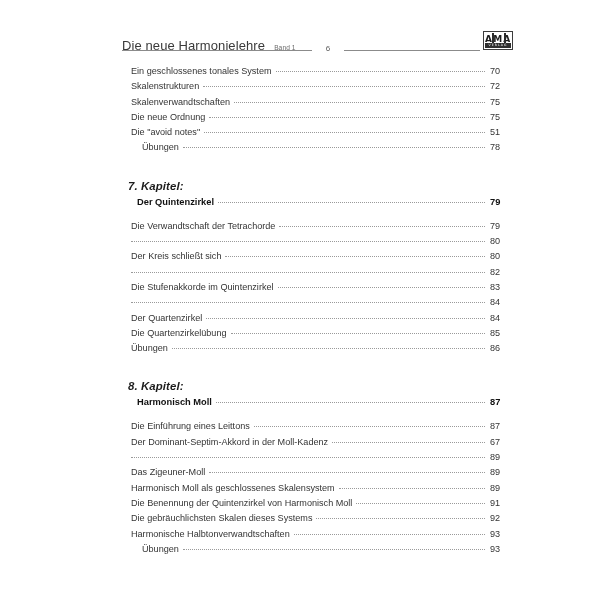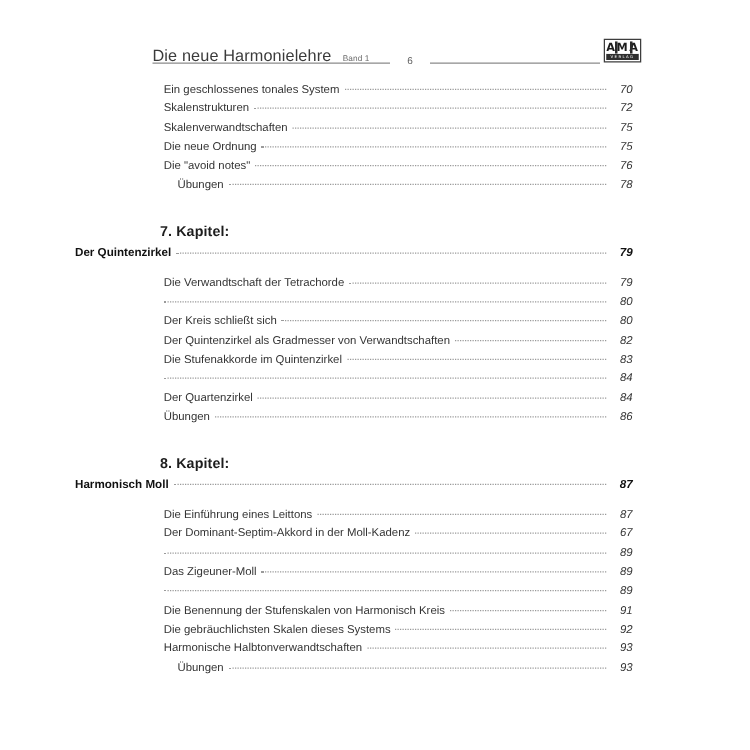--- a/index.html
+++ b/index.html
@@ -138,20 +138,21 @@
     left: 0;
     top: 64px;
     width: 600px;
   }
 
   .chapter-head {
     margin: 0;
     padding: 0;
     font-size: 11.4px;
     font-weight: bold;
+    font-style: italic;
     color: #1d1d1d;
     line-height: 16px;
     padding-left: 128px;
     letter-spacing: 0.1px;
   }
 
   .entry {
     display: flex;
     align-items: baseline;
     line-height: 15.3px;
@@ -161,43 +162,43 @@
     padding-right: 88px;
     white-space: nowrap;
   }
   .entry.lvl-1 { padding-left: 131px; }
   .entry.lvl-2 { padding-left: 142px; }
 
   .entry.chapter-title {
     font-weight: bold;
     font-size: 9.3px;
     color: #111111;
-    padding-left: 60px;
+    padding-left: 117px;
     line-height: 16px;
+    margin-left: 20px;
   }
 
   .entry-label {
     flex: 0 0 auto;
     padding-right: 4px;
   }
   .entry-dots {
     flex: 1 1 auto;
     position: relative;
     height: 1px;
     top: -2px;
     overflow: hidden;
     border-bottom: 1px dotted #9a9a9a;
   }
   .entry-page {
     flex: 0 0 auto;
     width: 22px;
-    text-align: center;
+    text-align: left;
     padding-left: 5px;
     color: #343434;
-    font-style: italic;
   }
   .entry.chapter-title .entry-page { color: #111111; }
   .gap-chapter { height: 22px; }
   .gap-after-title { height: 9px; }
 </style>
 </head>
 <body>
 
 <div class="page">
 
@@ -234,21 +235,21 @@
         <span class="entry-page">75</span>
       </div>
       <div class="entry lvl-1">
         <span class="entry-label">Die neue Ordnung</span>
         <span class="entry-dots"></span>
         <span class="entry-page">75</span>
       </div>
       <div class="entry lvl-1">
         <span class="entry-label">Die "avoid notes"</span>
         <span class="entry-dots"></span>
-        <span class="entry-page">76</span>
+        <span class="entry-page">51</span>
       </div>
       <div class="entry lvl-2">
         <span class="entry-label">Übungen</span>
         <span class="entry-dots"></span>
         <span class="entry-page">78</span>
       </div>
       <div class="gap-chapter"></div>
       <div class="chapter-head">7. Kapitel:</div>
       <div class="entry chapter-title">
         <span class="entry-label">Der Quintenzirkel</span>
@@ -264,37 +265,41 @@
       <div class="entry lvl-1">
         <span class="entry-dots"></span>
         <span class="entry-page">80</span>
       </div>
       <div class="entry lvl-1">
         <span class="entry-label">Der Kreis schließt sich</span>
         <span class="entry-dots"></span>
         <span class="entry-page">80</span>
       </div>
       <div class="entry lvl-1">
-        <span class="entry-label">Der Quintenzirkel als Gradmesser von Verwandtschaften</span>
         <span class="entry-dots"></span>
         <span class="entry-page">82</span>
       </div>
       <div class="entry lvl-1">
         <span class="entry-label">Die Stufenakkorde im Quintenzirkel</span>
         <span class="entry-dots"></span>
         <span class="entry-page">83</span>
       </div>
       <div class="entry lvl-1">
         <span class="entry-dots"></span>
         <span class="entry-page">84</span>
       </div>
       <div class="entry lvl-1">
         <span class="entry-label">Der Quartenzirkel</span>
         <span class="entry-dots"></span>
         <span class="entry-page">84</span>
+      </div>
+      <div class="entry lvl-1">
+        <span class="entry-label">Die Quartenzirkelübung</span>
+        <span class="entry-dots"></span>
+        <span class="entry-page">85</span>
       </div>
       <div class="entry lvl-1">
         <span class="entry-label">Übungen</span>
         <span class="entry-dots"></span>
         <span class="entry-page">86</span>
       </div>
       <div class="gap-chapter"></div>
       <div class="chapter-head">8. Kapitel:</div>
       <div class="entry chapter-title">
         <span class="entry-label">Harmonisch Moll</span>
@@ -315,25 +320,26 @@
       <div class="entry lvl-1">
         <span class="entry-dots"></span>
         <span class="entry-page">89</span>
       </div>
       <div class="entry lvl-1">
         <span class="entry-label">Das Zigeuner-Moll</span>
         <span class="entry-dots"></span>
         <span class="entry-page">89</span>
       </div>
       <div class="entry lvl-1">
+        <span class="entry-label">Harmonisch Moll als geschlossenes Skalensystem</span>
         <span class="entry-dots"></span>
         <span class="entry-page">89</span>
       </div>
       <div class="entry lvl-1">
-        <span class="entry-label">Die Benennung der Stufenskalen von Harmonisch Kreis</span>
+        <span class="entry-label">Die Benennung der Quintenzirkel von Harmonisch Moll</span>
         <span class="entry-dots"></span>
         <span class="entry-page">91</span>
       </div>
       <div class="entry lvl-1">
         <span class="entry-label">Die gebräuchlichsten Skalen dieses Systems</span>
         <span class="entry-dots"></span>
         <span class="entry-page">92</span>
       </div>
       <div class="entry lvl-1">
         <span class="entry-label">Harmonische Halbtonverwandtschaften</span>

